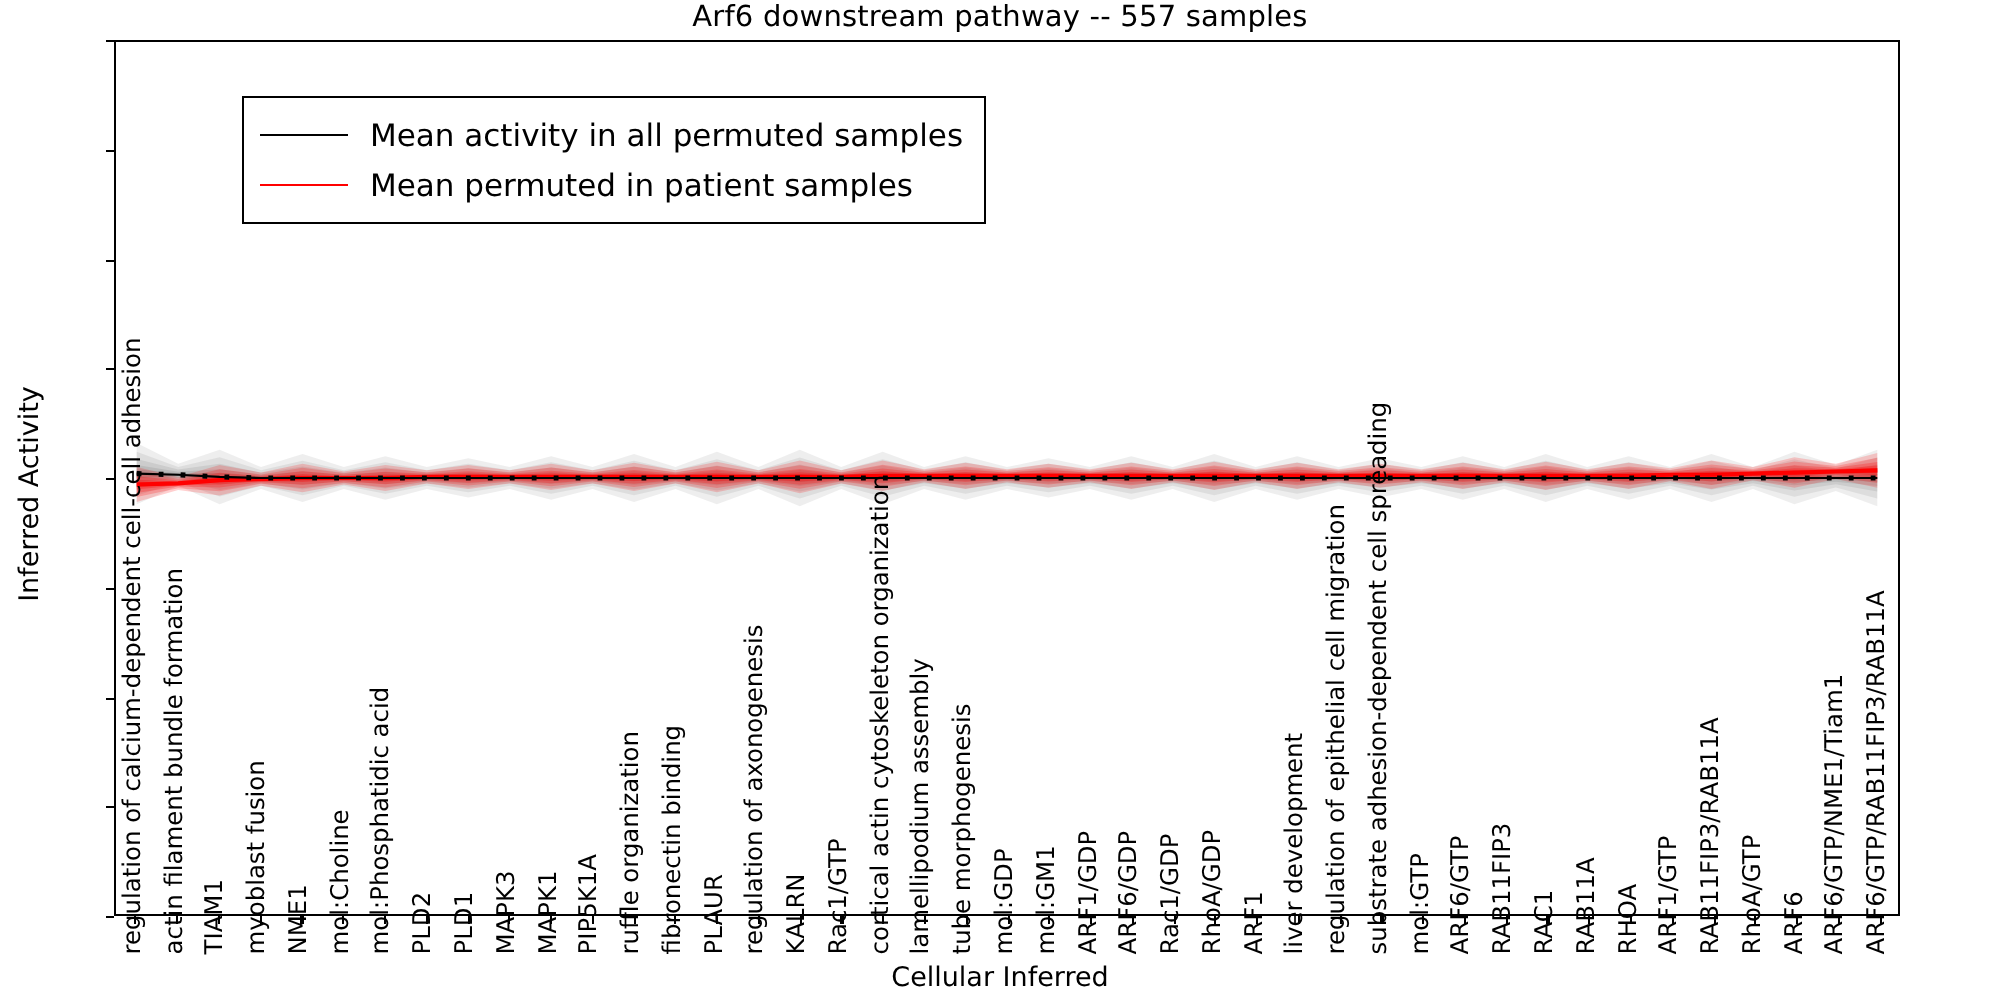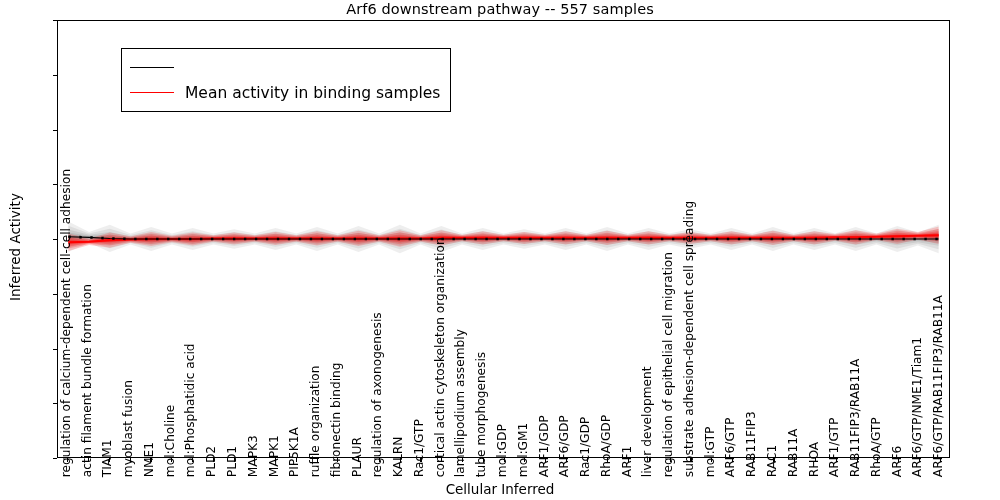--- a/index.html
+++ b/index.html
@@ -66,24 +66,25 @@
         <path d="M10.38,219.83 L31.15,220.82 L51.92,217.95 L72.69,218.63 L93.45,217.01 L114.22,218.08 L134.99,217.16 L155.76,217.53 L176.52,216.77 L197.29,217.53 L218.06,216.61 L238.83,217.53 L259.59,216.46 L280.36,217.53 L301.13,216.31 L321.90,217.53 L342.66,216.15 L363.43,217.53 L384.20,215.76 L404.97,216.99 L425.73,216.07 L446.50,216.99 L467.27,216.22 L488.03,216.99 L508.80,216.07 L529.57,216.99 L550.34,215.91 L571.10,216.99 L591.87,216.07 L612.64,216.99 L633.41,216.22 L654.17,216.99 L674.94,216.07 L695.71,216.99 L716.48,215.91 L737.24,216.99 L758.01,216.07 L778.78,216.44 L799.55,215.36 L820.31,215.89 L841.08,214.12 L861.85,214.64 L882.62,212.71 L882.62,217.62 L861.85,216.79 L841.08,218.41 L820.31,217.73 L799.55,219.35 L778.78,218.28 L758.01,219.74 L737.24,218.82 L716.48,219.90 L695.71,218.82 L674.94,219.74 L654.17,218.82 L633.41,219.59 L612.64,218.82 L591.87,219.74 L571.10,218.82 L550.34,219.90 L529.57,218.82 L508.80,219.74 L488.03,218.82 L467.27,219.59 L446.50,218.82 L425.73,219.74 L404.97,218.82 L384.20,220.05 L363.43,219.37 L342.66,220.75 L321.90,219.37 L301.13,220.60 L280.36,219.37 L259.59,220.45 L238.83,219.37 L218.06,220.29 L197.29,219.37 L176.52,220.14 L155.76,219.37 L134.99,220.84 L114.22,219.92 L93.45,220.99 L72.69,220.47 L51.92,222.24 L31.15,222.66 L10.38,224.74 Z" fill="#ff0000" fill-opacity="0.28" stroke="none"></path>
         <path d="M10.38,221.06 L31.15,221.28 L51.92,219.02 L72.69,219.09 L93.45,218.00 L114.22,218.54 L134.99,218.08 L155.76,217.99 L176.52,217.61 L197.29,217.99 L218.06,217.53 L238.83,217.99 L259.59,217.46 L280.36,217.99 L301.13,217.38 L321.90,217.99 L342.66,217.30 L363.43,217.99 L384.20,216.83 L404.97,217.45 L425.73,216.99 L446.50,217.45 L467.27,217.06 L488.03,217.45 L508.80,216.99 L529.57,217.45 L550.34,216.91 L571.10,217.45 L591.87,216.99 L612.64,217.45 L633.41,217.06 L654.17,217.45 L674.94,216.99 L695.71,217.45 L716.48,216.91 L737.24,217.45 L758.01,216.99 L778.78,216.90 L799.55,216.36 L820.31,216.35 L841.08,215.19 L861.85,215.18 L882.62,213.94 L882.62,216.39 L861.85,216.25 L841.08,217.34 L820.31,217.27 L799.55,218.35 L778.78,217.82 L758.01,218.82 L737.24,218.36 L716.48,218.90 L695.71,218.36 L674.94,218.82 L654.17,218.36 L633.41,218.75 L612.64,218.36 L591.87,218.82 L571.10,218.36 L550.34,218.90 L529.57,218.36 L508.80,218.82 L488.03,218.36 L467.27,218.75 L446.50,218.36 L425.73,218.82 L404.97,218.36 L384.20,218.98 L363.43,218.91 L342.66,219.60 L321.90,218.91 L301.13,219.53 L280.36,218.91 L259.59,219.45 L238.83,218.91 L218.06,219.37 L197.29,218.91 L176.52,219.30 L155.76,218.91 L134.99,219.92 L114.22,219.46 L93.45,220.00 L72.69,220.01 L51.92,221.17 L31.15,222.20 L10.38,223.51 Z" fill="#ff0000" fill-opacity="0.36" stroke="none"></path>
         <path d="M10.38,222.28 L31.15,221.74 L51.92,220.09 L72.69,219.55 L93.45,219.00 L114.22,219.00 L134.99,219.00 L155.76,218.45 L176.52,218.45 L197.29,218.45 L218.06,218.45 L238.83,218.45 L259.59,218.45 L280.36,218.45 L301.13,218.45 L321.90,218.45 L342.66,218.45 L363.43,218.45 L384.20,217.91 L404.97,217.91 L425.73,217.91 L446.50,217.91 L467.27,217.91 L488.03,217.91 L508.80,217.91 L529.57,217.91 L550.34,217.91 L571.10,217.91 L591.87,217.91 L612.64,217.91 L633.41,217.91 L654.17,217.91 L674.94,217.91 L695.71,217.91 L716.48,217.91 L737.24,217.91 L758.01,217.91 L778.78,217.36 L799.55,217.36 L820.31,216.81 L841.08,216.26 L861.85,215.72 L882.62,215.17" fill="none" stroke="#ff0000" stroke-width="2.1"></path>
         <path d="M10.38,216.81 L31.15,217.36 L51.92,218.45 L72.69,219.00 L93.45,219.00 L114.22,219.00 L134.99,219.00 L155.76,219.00 L176.52,219.00 L197.29,219.00 L218.06,219.00 L238.83,219.00 L259.59,219.00 L280.36,219.00 L301.13,219.00 L321.90,219.00 L342.66,219.00 L363.43,219.00 L384.20,219.00 L404.97,219.00 L425.73,219.00 L446.50,219.00 L467.27,219.00 L488.03,219.00 L508.80,219.00 L529.57,219.00 L550.34,219.00 L571.10,219.00 L591.87,219.00 L612.64,219.00 L633.41,219.00 L654.17,219.00 L674.94,219.00 L695.71,219.00 L716.48,219.00 L737.24,219.00 L758.01,219.00 L778.78,219.00 L799.55,219.00 L820.31,219.00 L841.08,219.00 L861.85,219.00 L882.62,219.00" fill="none" stroke="#000000" stroke-width="1.1"></path>
         <path d="M10.38,216.81 L31.15,217.36 L51.92,218.45 L72.69,219.00 L93.45,219.00 L114.22,219.00 L134.99,219.00 L155.76,219.00 L176.52,219.00 L197.29,219.00 L218.06,219.00 L238.83,219.00 L259.59,219.00 L280.36,219.00 L301.13,219.00 L321.90,219.00 L342.66,219.00 L363.43,219.00 L384.20,219.00 L404.97,219.00 L425.73,219.00 L446.50,219.00 L467.27,219.00 L488.03,219.00 L508.80,219.00 L529.57,219.00 L550.34,219.00 L571.10,219.00 L591.87,219.00 L612.64,219.00 L633.41,219.00 L654.17,219.00 L674.94,219.00 L695.71,219.00 L716.48,219.00 L737.24,219.00 L758.01,219.00 L778.78,219.00 L799.55,219.00 L820.31,219.00 L841.08,219.00 L861.85,219.00 L882.62,219.00" fill="none" stroke="#000000" stroke-width="2.6" stroke-dasharray="2.4 8.6" stroke-linecap="butt"></path>
       </svg>
 
     <div id="legend">
       <div class="legrow">
         <span class="legline" style="border-top-color: rgb(0, 0, 0);"></span>
+        <span class="legtext">Mean activity in all permuted samples</span>
       </div>
       <div class="legrow">
         <span class="legline" style="border-top-color: rgb(255, 0, 0);"></span>
-        <span class="legtext">Mean activity in binding samples</span>
+        <span class="legtext">Mean permuted in patient samples</span>
       </div>
     </div>
   </div>
 
   <div id="xticks">
       <div class="xtickmark" style="left: 67.3837px;"></div>
       <div class="xlab" style="left: 71.8837px; top: 465px;">regulation of calcium-dependent cell-cell adhesion</div>
       <div class="xtickmark" style="left: 88.1512px;"></div>
       <div class="xlab" style="left: 92.6512px; top: 465px;">actin filament bundle formation</div>
       <div class="xtickmark" style="left: 108.919px;"></div>

